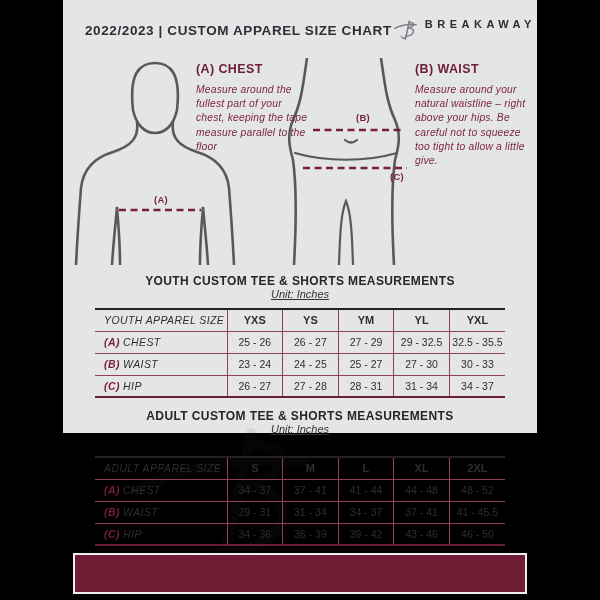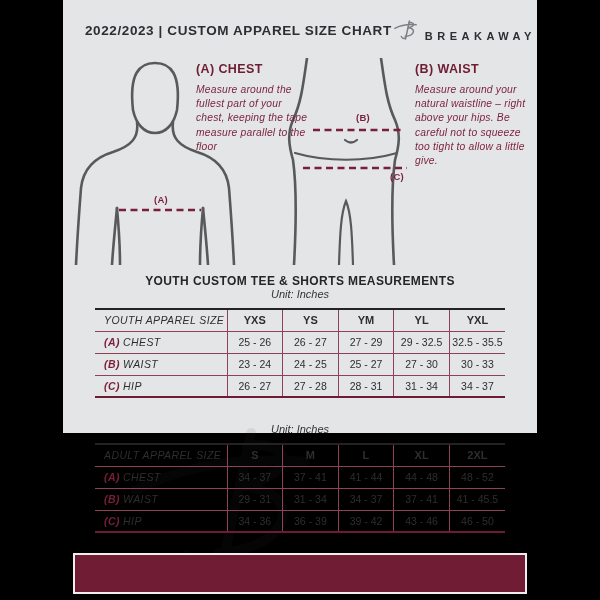--- a/index.html
+++ b/index.html
@@ -25,21 +25,21 @@
   }
   
   .header{
     position:absolute;top:18px;left:22px;right:16px;
     display:flex;justify-content:space-between;align-items:center;
   }
   .header-title{
     font-size:13.5px;font-weight:bold;color:var(--ink);
     letter-spacing:0.6px;white-space:nowrap;
   }
-  .brand{display:flex;align-items:flex-end;gap:6px;}
+  .brand{display:flex;align-items:flex-start;gap:6px;}
   .brand-name{
     font-size:11px;font-weight:bold;color:var(--ink);
     letter-spacing:4.5px;white-space:nowrap;
   }
   
   .figure-svg{position:absolute;}
   .fig-label{
     position:absolute;font-size:9.5px;font-weight:bold;color:var(--maroon);
     letter-spacing:0.3px;
   }
@@ -52,21 +52,21 @@
     font-size:10.3px;font-style:italic;color:var(--maroon);
     line-height:1.38;letter-spacing:0.2px;
   }
   
   .section-title{
     position:absolute;left:0;right:0;text-align:center;
     font-size:12px;font-weight:bold;color:#242628;letter-spacing:0.4px;
   }
   .section-unit{
     position:absolute;left:0;right:0;text-align:center;
-    font-size:11px;font-style:italic;color:#333;
+    font-size:11px;font-style:italic;color:#333;text-decoration:underline;
   }
   table.size-table{
     position:absolute;left:32px;width:410px;
     border-collapse:collapse;table-layout:fixed;
     border-top:2px solid #232323;
     background:transparent;
   }
   table.size-table th,table.size-table td{
     height:22px;font-size:10.5px;color:#2e2e2e;text-align:center;
     border-bottom:1.5px solid var(--line);
@@ -195,22 +195,23 @@
           <td class="first"><span class="pre">(C)</span> HIP</td>
           <td>26 - 27</td>
           <td>27 - 28</td>
           <td>28 - 31</td>
           <td>31 - 34</td>
           <td>34 - 37</td>
         </tr>
       </tbody>
     </table>
 
+  <div class="section-title" style="top:409px;">ADULT CUSTOM TEE &amp; SHORTS MEASUREMENTS</div>
   <div class="section-unit" style="top:423px;">Unit: Inches</div>
-  <table class="size-table" style="top:443px;">
+  <table class="size-table" style="top:456px;">
       <thead>
         <tr>
           <th class="first">ADULT APPAREL SIZE</th>
           <th>S</th>
           <th>M</th>
           <th>L</th>
           <th>XL</th>
           <th>2XL</th>
         </tr>
       </thead>

